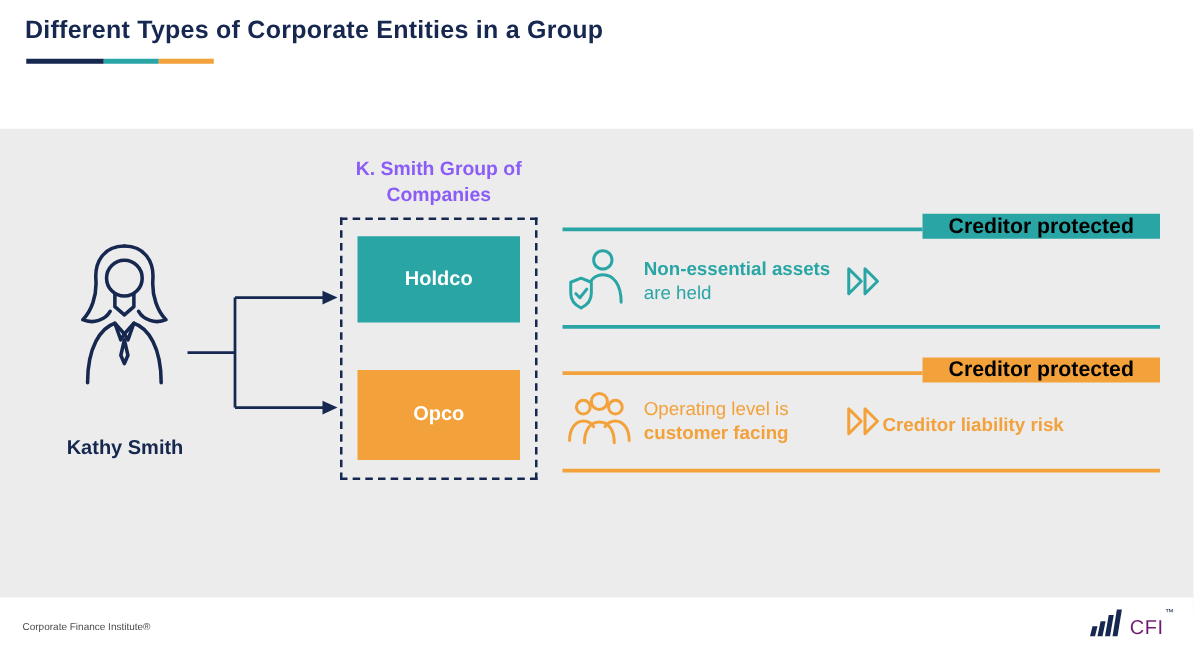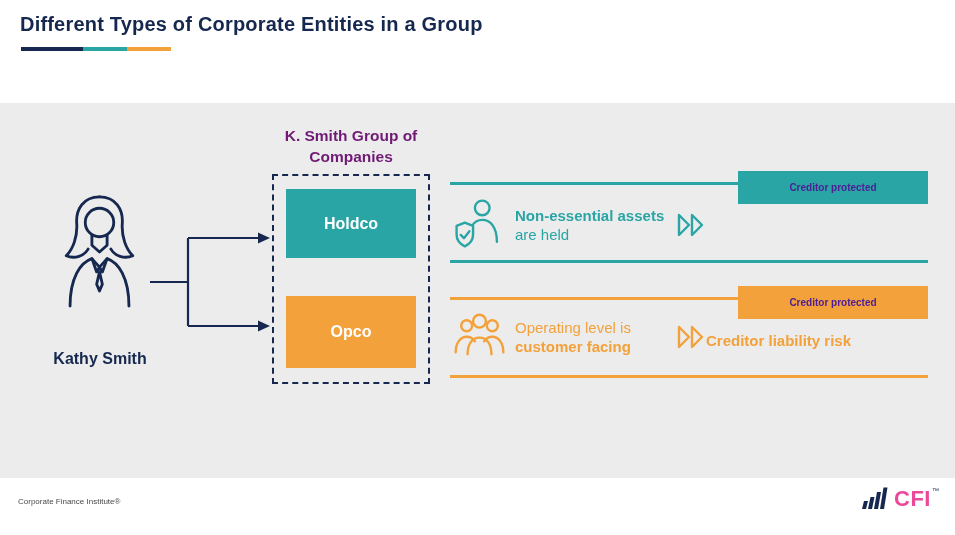--- a/index.html
+++ b/index.html
@@ -21,31 +21,31 @@
   
   .person-svg { position:absolute; left:52px; top:192px; }
   .person-label { position:absolute; left:20px; top:322px; width:160px; text-align:center;
                   font-size:16px; font-weight:bold; color:#16284F;margin-top:28px; }
 
   
   .connectors { position:absolute; left:146px; top:200px; }
 
   
   .group-label { position:absolute; left:262px; top:125px; width:178px; text-align:center;
-                 font-size:15.5px; font-weight:bold; color:#701a75; line-height:21px; }
+                 font-size:15.5px; font-weight:bold; color:#8b5cf6; line-height:21px; }
   .group-box { position:absolute; left:272px; top:174px; width:158px; height:210px;
                border:2px dashed #16284F; }
   .entity { position:absolute; left:12px; right:12px; display:flex; align-items:center; justify-content:center;
             color:#fff; font-weight:bold; font-size:16px; }
   .holdco { top:13px; height:69px; background:#2AA5A5; }
   .opco   { bottom:14px; height:72px; background:#F2A13B; }
 
   
-  .badge { position:absolute; width:190px; height:33px; display:flex; align-items:center; justify-content:center;
-           color:#4c1d95; font-weight:bold; font-size:10px; }
+  .badge { position:absolute; width:190px; height:20px; display:flex; align-items:center; justify-content:center;
+           color:#000000; font-weight:bold; font-size:17px; }
   .badge-1 { left:738px; top:171px; background:#2AA5A5; }
   .badge-2 { left:738px; top:286px; background:#F2A13B; }
   .rule { position:absolute; height:2.5px; }
   .rule-teal { background:#2AA5A5; }
   .rule-orange { background:#F2A13B; }
   .r1-top { left:450px; top:182px; width:288px; }
   .r1-bottom { left:450px; top:260px; width:478px; }
   .r2-top { left:450px; top:297px; width:288px; }
   .r2-bottom { left:450px; top:375px; width:478px; }
 
@@ -63,21 +63,21 @@
   .t1-right .bold { font-weight:bold; }
   .t2-left  { left:515px; top:318px; width:160px; }
   .t2-left .bold { font-weight:bold; }
   .t2-right { left:706px; top:331px; width:220px; font-weight:bold; }
 
   
   .footer { position:absolute; left:0; bottom:0; width:955px; height:57px; background:#fff; }
   .org { position:absolute; left:18px; top:19px; font-size:8px; color:#4a4a4a; }
   .logo { position:absolute; right:16px; top:9px; display:flex; align-items:flex-end; }
   .logo-bars { margin-right:5px; }
-  .logo-text { font-size:22px; font-weight:bold; color:#ec4899; line-height:0.95; letter-spacing:0.5px; }
+  .logo-text { font-size:16px; font-weight:normal; color:#701a75; line-height:0.95; letter-spacing:0.5px; }
   .logo-tm { font-size:7px; color:#16284F; margin-left:1px; align-self:flex-start; }
 </style>
 </head>
 <body>
 
 <div class="page">
 
   <h1 class="title">Different Types of Corporate Entities in a Group</h1>
   <div class="underline">
     <span class="seg seg-navy"></span>

